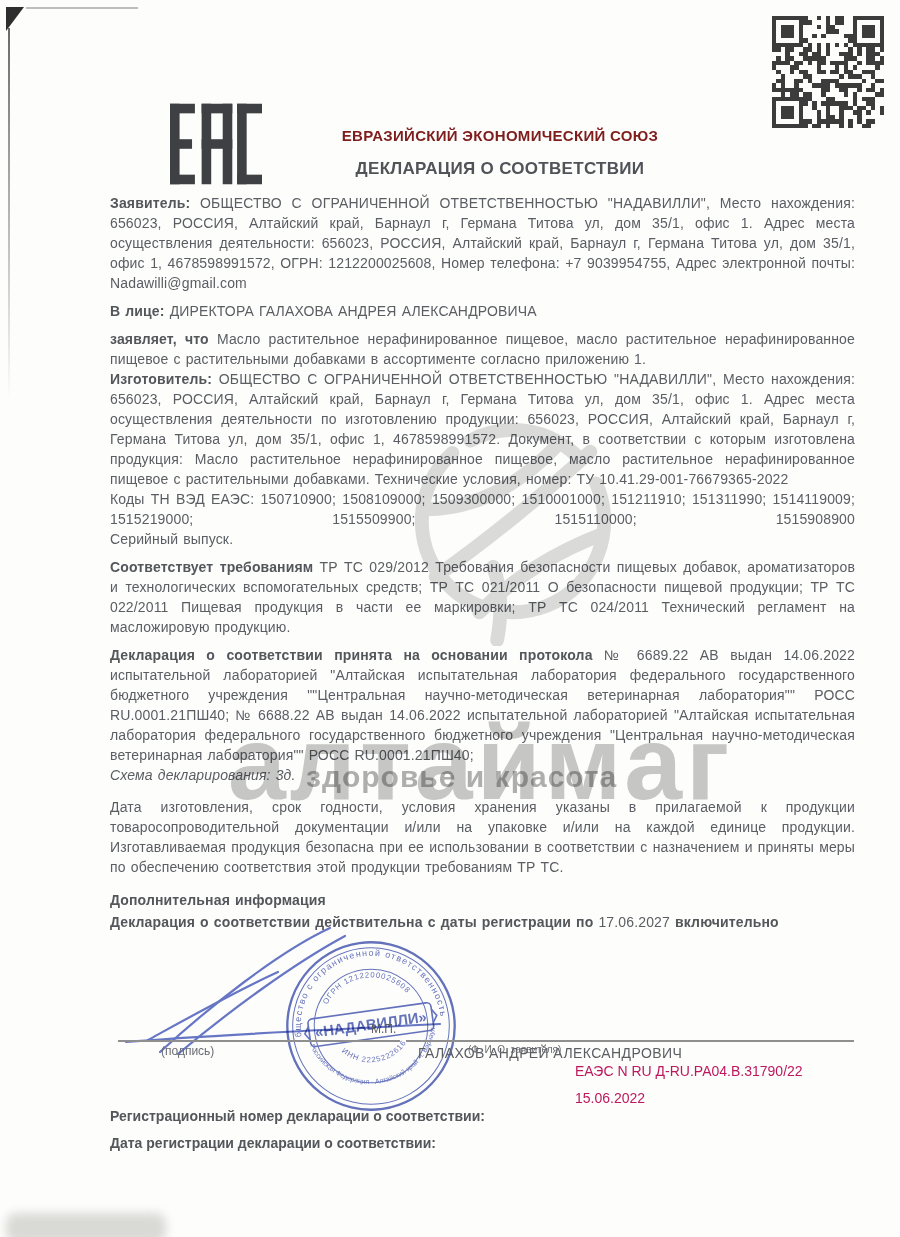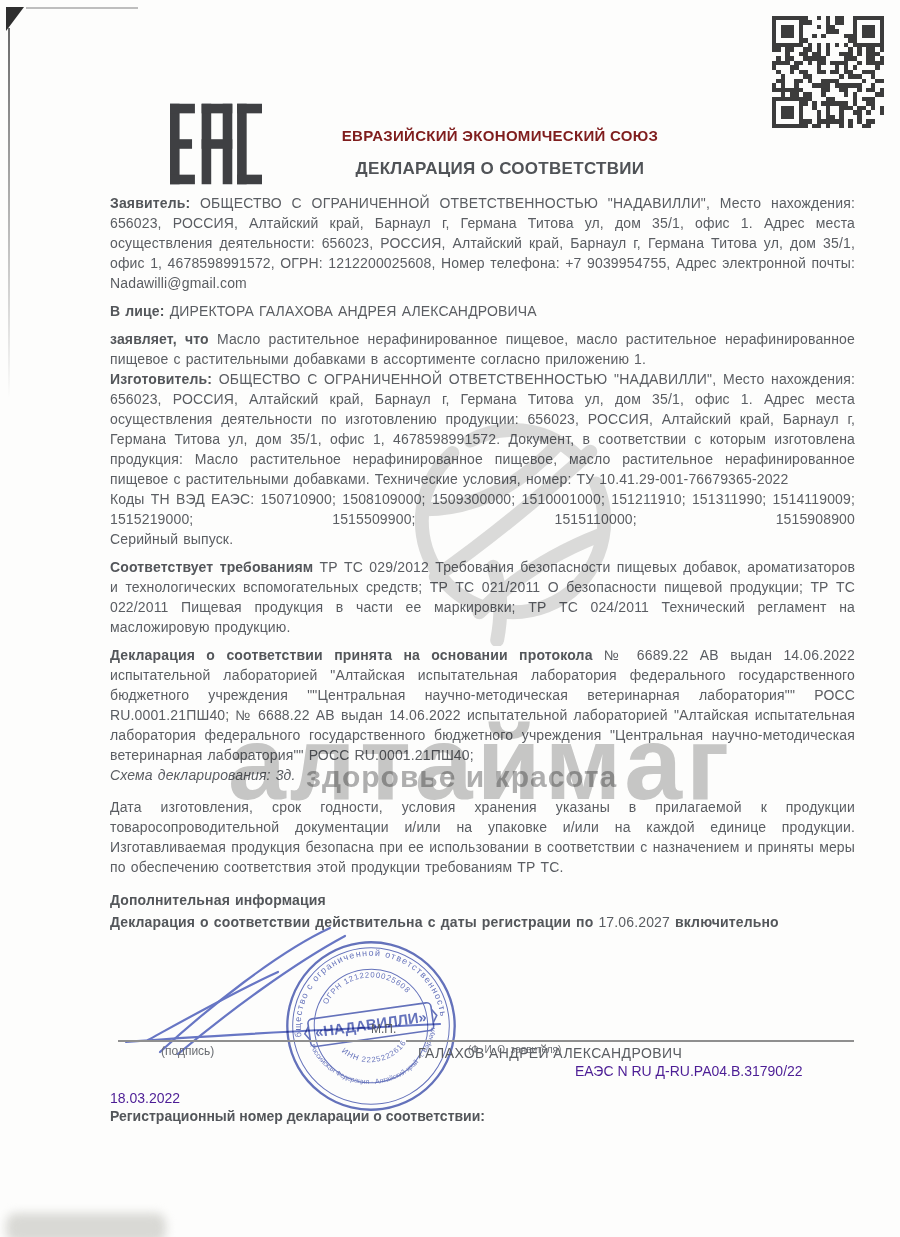--- a/index.html
+++ b/index.html
@@ -48,21 +48,21 @@
       border-bottom:2px solid #8f8f8f;}
   .sig-line-right{position:absolute;left:406px;top:1024px;width:448px;height:16px;
       border-bottom:2px solid #8f8f8f;}
   .lbl-podpis{position:absolute;left:121px;top:1044px;font-size:12px;color:#6a6d72;margin-left:40px;}
   .lbl-fio{position:absolute;left:468px;top:1044px;font-size:10px;color:#6a6d72;}
   .sig-name{position:absolute;left:418px;top:1021px;font-size:14px;color:#5a5d62;letter-spacing:.4px;margin-top:24px;}
   .mp{position:absolute;left:371px;top:1022px;font-size:12px;color:#5a5d62;}
   
   .reg-row{position:absolute;left:110px;width:745px;display:flex;font-size:14px;line-height:18px;}
   .reg-row .lab{font-weight:bold;color:#53565a;flex:0 0 465px;margin-top:45px;}
-  .reg-row .val{color:#4c1d95;}
+  .reg-row .val{color:#be185d;}
   .reg-1{top:1062px;}
   .reg-2{top:1089px;}
 </style>
 </head>
 <body>
 
 <div class="page">
 
   <div class="corner-tri"></div>
   <div class="edge-vline"></div>
@@ -492,16 +492,17 @@
   <div class="lbl-podpis">(подпись)</div>
   <div class="sig-name">ГАЛАХОВ АНДРЕЙ АЛЕКСАНДРОВИЧ</div>
   <div class="lbl-fio">(Ф. И. О. заявителя)</div>
   <div class="mp">М.П.</div>
 
   <div class="reg-row reg-1">
     <span class="lab">Регистрационный номер декларации о соответствии:</span>
     <span class="val">ЕАЭС N RU Д-RU.РА04.В.31790/22</span>
   </div>
   <div class="reg-row reg-2">
-    <span class="val">18.03.2022</span>
+    <span class="lab">Дата регистрации декларации о соответствии:</span>
+    <span class="val">15.06.2022</span>
   </div>
 
 </div>
 
 </body></html>

